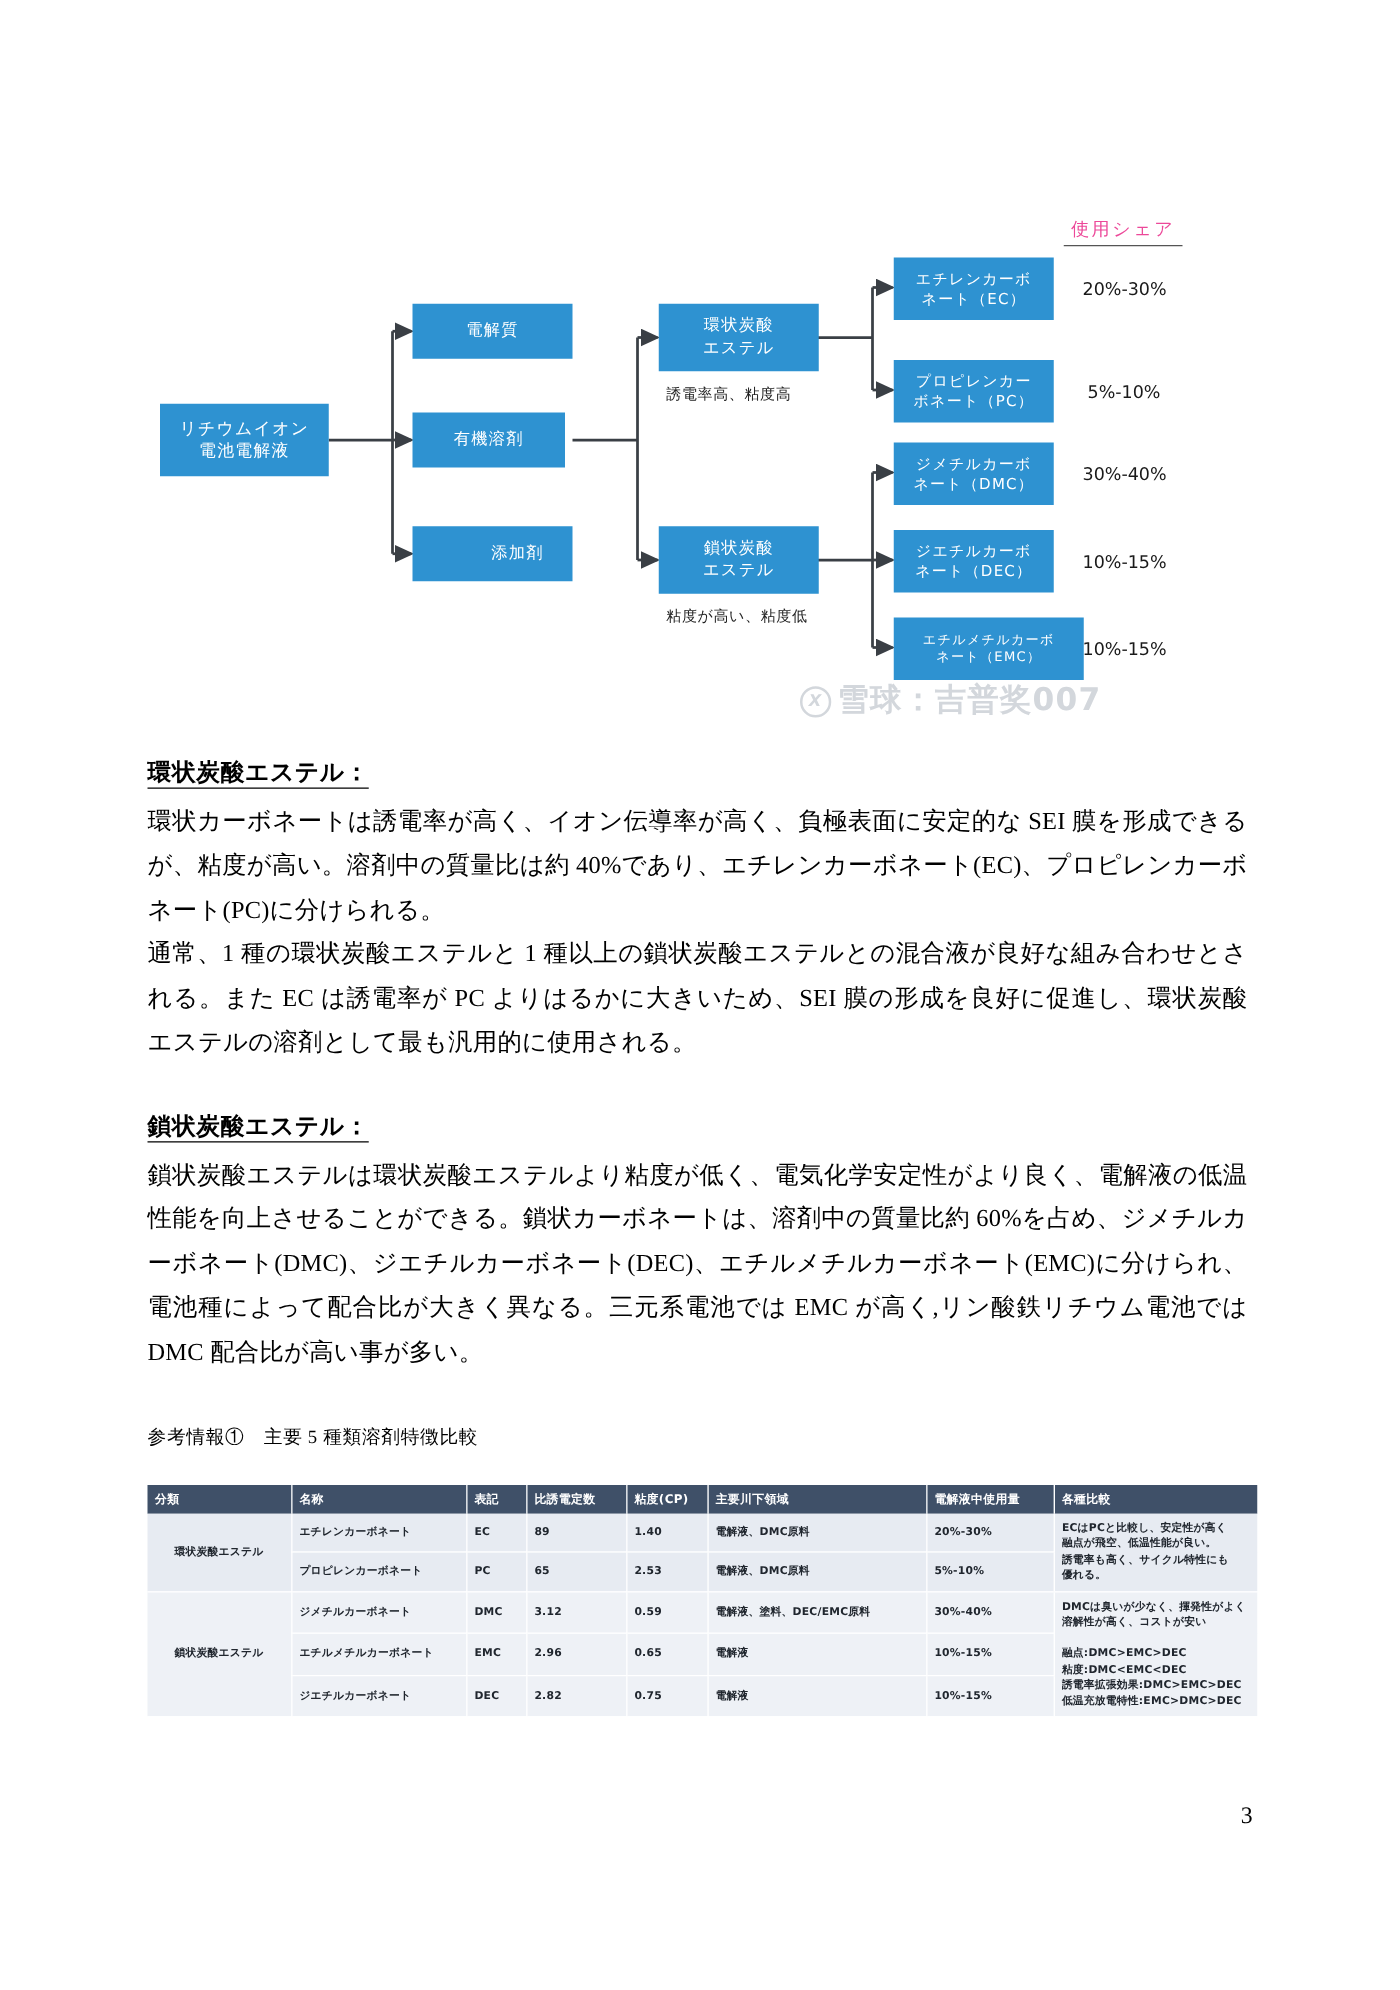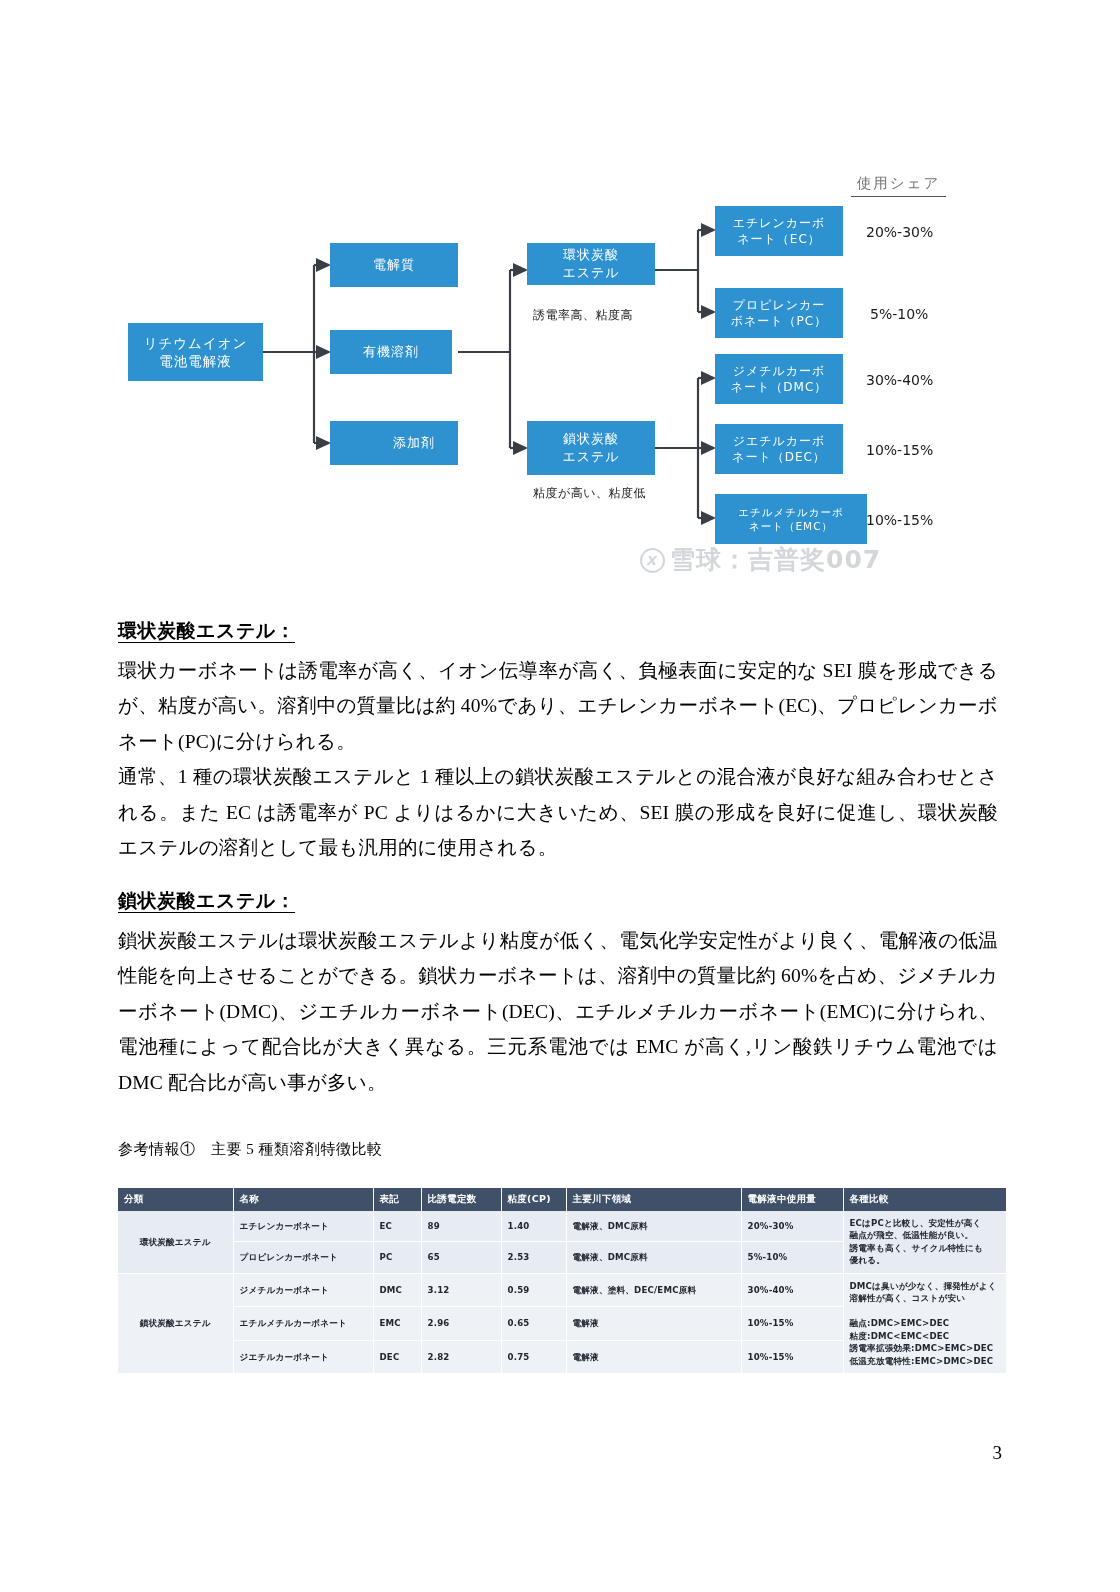--- a/index.html
+++ b/index.html
@@ -49,21 +49,21 @@
     font-size: 12px;
     color: #222;
     white-space: nowrap;
     letter-spacing: 0.5px;
     text-align: center;
   }
   .share-head {
     position: absolute;
     font-family: "DejaVu Sans", "Liberation Sans", sans-serif;
     font-size: 14.5px;
-    color: #737373;
+    color: #ec4899;
     letter-spacing: 2px;
     border-bottom: 1.5px solid #555;
     padding-bottom: 3px;
     white-space: nowrap;
   }
   .share-val {
     position: absolute;
     font-family: "DejaVu Sans", "Liberation Sans", sans-serif;
     font-size: 14px;
     color: #1a1a1a;
@@ -222,21 +222,21 @@
   </svg>
 
   <div class="node lvl1" style="left:10px; top:163px; width:135px; height:58px;">リチウムイオン<br>電池電解液</div>
 
   <div class="node lvl2" style="left:212px; top:83px; width:128px; height:44px;">電解質</div>
 
   <div class="node lvl2" style="left:212px; top:170px; width:122px; height:44px;">有機溶剤</div>
 
   <div class="node lvl2" style="left:212px; top:261px; width:128px; height:44px;padding-left:44px;">添加剤</div>
 
-  <div class="node lvl2" style="left:409px; top:83px; width:128px; height:42px;">環状炭酸<br>エステル</div>
+  <div class="node lvl2" style="left:409px; top:83px; width:128px; height:54px;">環状炭酸<br>エステル</div>
   <div class="caption" style="left:415px; top:147px;">誘電率高、粘度高</div>
 
   <div class="node lvl2" style="left:409px; top:261px; width:128px; height:54px;">鎖状炭酸<br>エステル</div>
   <div class="caption" style="left:415px; top:325px;">粘度が高い、粘度低</div>
 
   <div class="node lvl3" style="left:597px; top:46px; width:128px; height:50px;">エチレンカーボ<br>ネート（EC）</div>
   <div class="node lvl3" style="left:597px; top:128px; width:128px; height:50px;">プロピレンカー<br>ボネート（PC）</div>
   <div class="node lvl3" style="left:597px; top:194px; width:128px; height:50px;">ジメチルカーボ<br>ネート（DMC）</div>
   <div class="node lvl3" style="left:597px; top:264px; width:128px; height:50px;">ジエチルカーボ<br>ネート（DEC）</div>
   <div class="node lvl3 small" style="left:597px; top:334px; width:152px; height:50px;">エチルメチルカーボ<br>ネート（EMC）</div>
@@ -247,21 +247,21 @@
   <div class="share-val" style="left:752px; top:146px;">5%-10%</div>
   <div class="share-val" style="left:748px; top:212px;">30%-40%</div>
   <div class="share-val" style="left:748px; top:282px;">10%-15%</div>
   <div class="share-val" style="left:748px; top:352px;">10%-15%</div>
 
   <div class="watermark">
     <span class="wm-mark">X</span><span>雪球：吉普奖007</span>
   </div>
 </div>
 
-<div class="section" style="top:605px;margin-top:13px;">
+<div class="section" style="top:605px;">
   <div class="sec-head"><span class="u">環状炭酸エステル：</span></div>
   <p class="para">環状カーボネートは誘電率が高く、イオン伝導率が高く、負極表面に安定的な SEI 膜を形成できるが、粘度が高い。溶剤中の質量比は約 40%であり、エチレンカーボネート(EC)、プロピレンカーボネート(PC)に分けられる。</p>
   <p class="para">通常、1 種の環状炭酸エステルと 1 種以上の鎖状炭酸エステルとの混合液が良好な組み合わせとされる。また EC は誘電率が PC よりはるかに大きいため、SEI 膜の形成を良好に促進し、環状炭酸エステルの溶剤として最も汎用的に使用される。</p>
 </div>
 
 <div class="section" style="top:888px;">
   <div class="sec-head"><span class="u">鎖状炭酸エステル：</span></div>
   <p class="para">鎖状炭酸エステルは環状炭酸エステルより粘度が低く、電気化学安定性がより良く、電解液の低温性能を向上させることができる。鎖状カーボネートは、溶剤中の質量比約 60%を占め、ジメチルカーボネート(DMC)、ジエチルカーボネート(DEC)、エチルメチルカーボネート(EMC)に分けられ、電池種によって配合比が大きく異なる。三元系電池では EMC が高く,リン酸鉄リチウム電池では DMC 配合比が高い事が多い。</p>
 </div>
 

